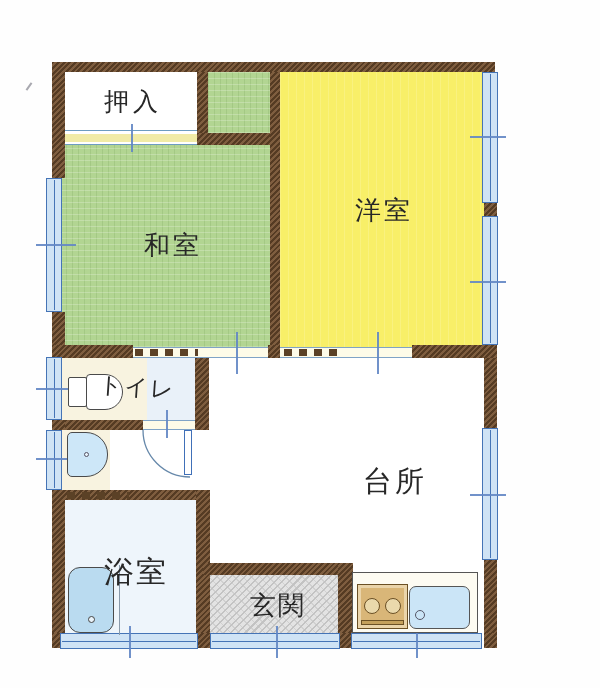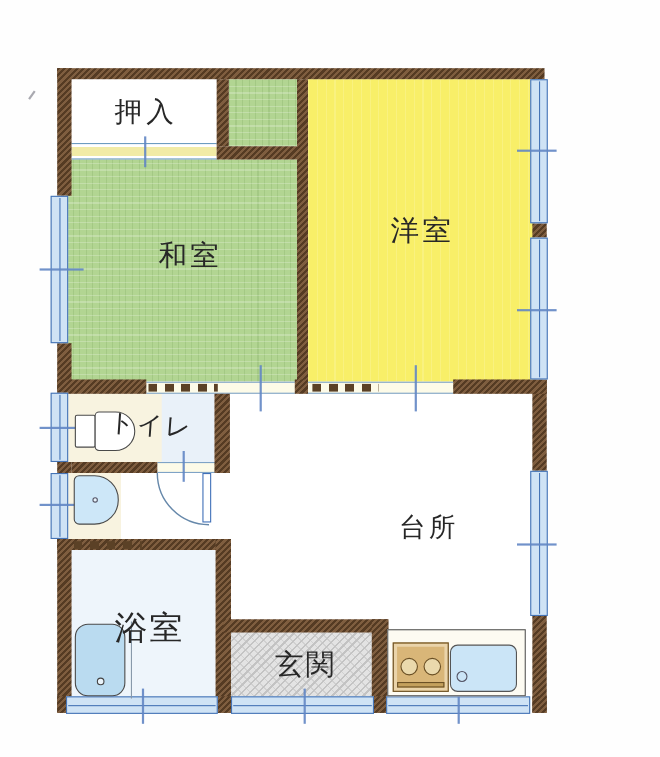--- a/index.html
+++ b/index.html
@@ -128,20 +128,20 @@
   <div class="abs" style="left:415px;top:610px;width:10px;height:10px;border:1px solid #556;border-radius:50%;background:#cbe5f7;"></div>
 
   <div class="abs" style="left:184px;top:430px;width:8px;height:45px;background:#ffffff;border:1px solid #4070b8;"></div>
   <svg class="abs" style="left:135px;top:425px;" width="60" height="58" viewBox="0 0 60 58">
     <path d="M 8 5 A 47 47 0 0 0 55 52" fill="none" stroke="#6688aa" stroke-width="1.3"></path>
   </svg>
 
   <div class="abs" style="left:28px;top:82px;width:2px;height:9px;background:#a9a9b0;transform:rotate(35deg);"></div>
 
   <div class="lbl" style="left:104px;top:89px;font-size:25px;letter-spacing:4px;">押入</div>
-  <div class="lbl" style="left:102px;top:220px;font-size:26px;letter-spacing:3px;padding-left:42px;">和室</div>
+  <div class="lbl" style="left:102px;top:232px;font-size:26px;letter-spacing:3px;padding-left:42px;">和室</div>
   <div class="lbl" style="left:355px;top:197px;font-size:26px;letter-spacing:3px;">洋室</div>
   <div class="lbl" style="left:99px;top:376px;font-size:23px;letter-spacing:2px;transform:rotate(4deg);">トイレ</div>
-  <div class="lbl" style="left:363px;top:467px;font-size:24px;letter-spacing:3px;">台所</div>
+  <div class="lbl" style="left:363px;top:467px;font-size:29px;letter-spacing:3px;">台所</div>
   <div class="lbl" style="left:104px;top:557px;font-size:30px;letter-spacing:2px;">浴室</div>
   <div class="lbl" style="left:250px;top:592px;font-size:26px;letter-spacing:2px;">玄関</div>
 
 </div>
 
 </body></html>

